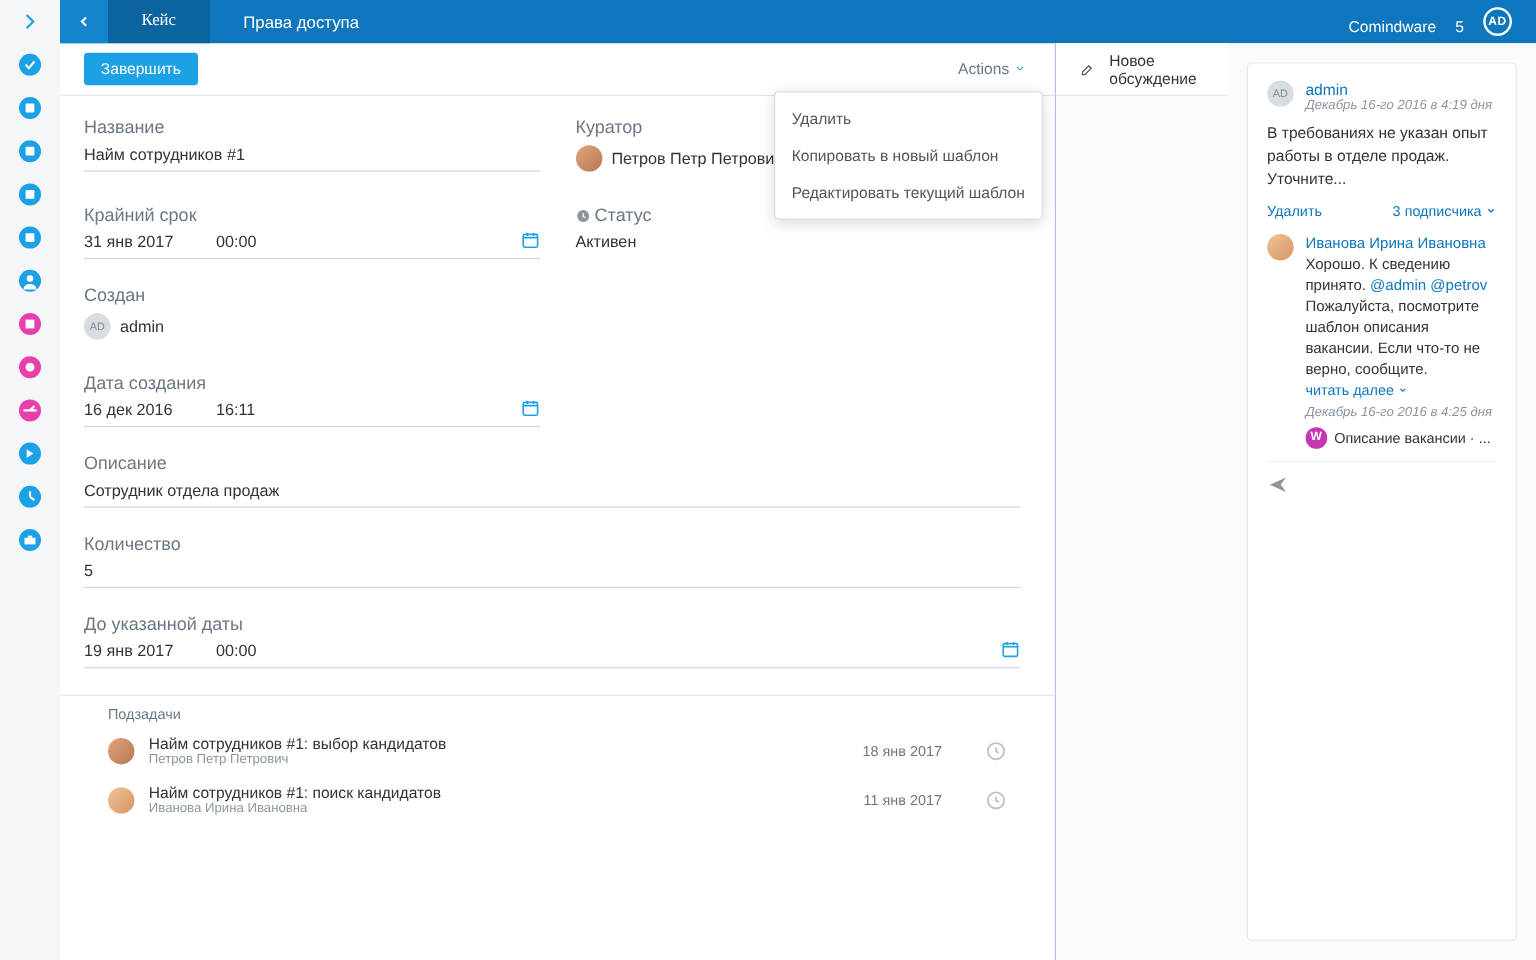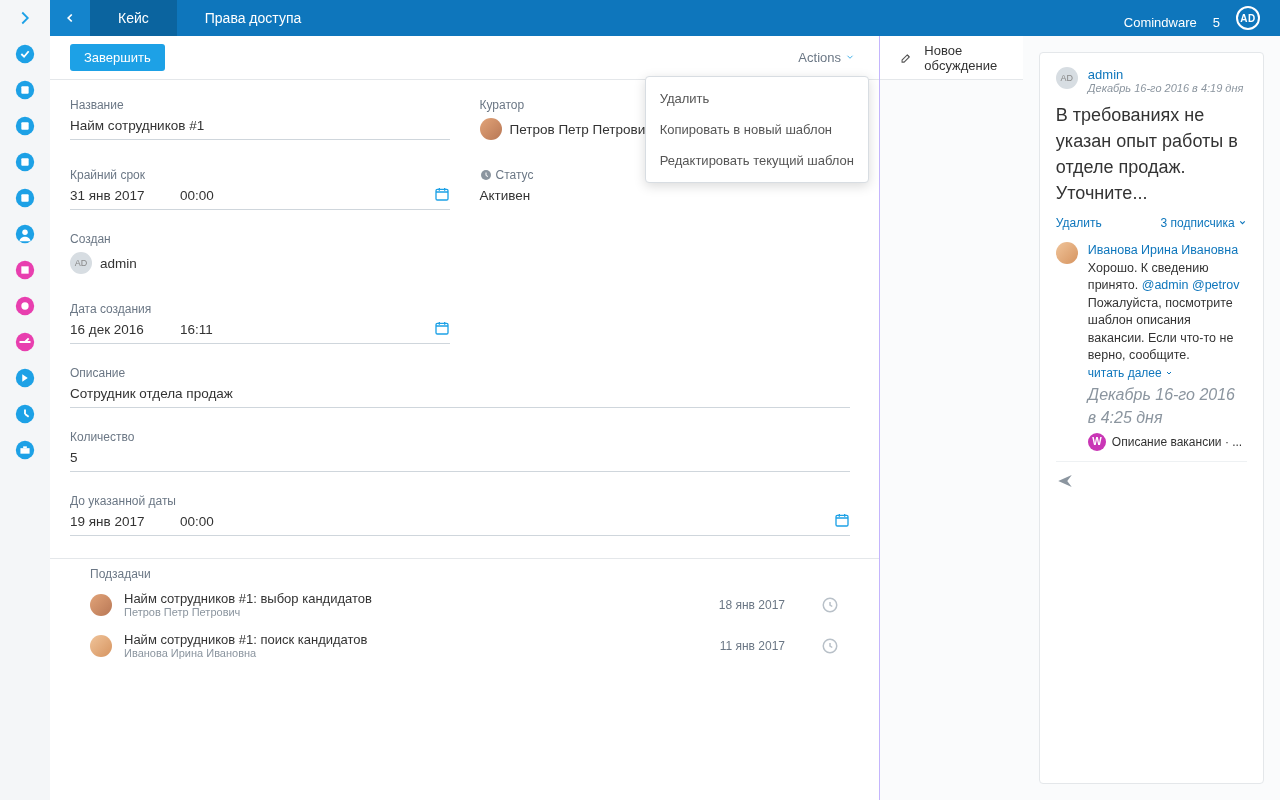--- a/index.html
+++ b/index.html
@@ -5,37 +5,37 @@
 * { box-sizing: border-box; margin: 0; padding: 0; }
 body { font-family: -apple-system, "Segoe UI", Arial, sans-serif; font-size: 13px; color: #333; background: #fff; width: 1280px; height: 800px; overflow: hidden; }
 .app { display: flex; height: 100%; }
 .left-rail { width: 50px; background: #f4f6f8; display: flex; flex-direction: column; align-items: center; padding-top: 6px; gap: 12px; }
 .rail-icon { width: 24px; height: 24px; border-radius: 50%; display: flex; align-items: center; justify-content: center; cursor: pointer; }
 .rail-icon svg { width: 22px; height: 22px; }
 .content { flex: 1; display: flex; flex-direction: column; }
 .topbar { height: 36px; background: #0e76bc; color: #fff; display: flex; align-items: center; font-size: 14px; }
 .topbar .back { width: 40px; height: 36px; background: #1484cc; display: flex; align-items: center; justify-content: center; cursor: pointer; }
 .topbar .tab { padding: 0 28px; height: 36px; display: flex; align-items: center; cursor: pointer; }
-.topbar .tab.active { background: #0b649f; }
+.topbar .tab.active { background: #0b649f; font-family: Liberation Serif, serif; }
 .topbar .spacer { flex: 1; }
 .topbar .brand { padding-right: 20px; display: flex; align-items: flex-end; gap: 16px; font-size: 13px; }
 .topbar .avatar-sm { width: 24px; height: 24px; border-radius: 50%; border: 2px solid #fff; display: flex; align-items: center; justify-content: center; font-size: 10px; font-weight: 600; letter-spacing: 0.5px; }
 .workspace { flex: 1; display: flex; overflow: hidden; }
 .main { flex: 1; display: flex; flex-direction: column; border-right: 1px solid #c4b5fd; }
 .toolbar { height: 44px; display: flex; align-items: center; padding: 0 20px; border-bottom: 1px solid #e4e7ea; position: relative; }
 .btn-primary { background: #1da1e6; color: #fff; border: none; border-radius: 3px; padding: 6px 14px; font-size: 13px; cursor: pointer; }
 .toolbar-spacer { flex: 1; }
 .actions-trigger { color: #6b7785; font-size: 13px; cursor: pointer; display: flex; align-items: center; gap: 4px; padding-right: 4px; }
 .actions-menu { position: absolute; right: 10px; top: 40px; background: #fff; border: 1px solid #d8dde2; border-radius: 4px; box-shadow: 0 3px 12px rgba(0,0,0,0.15); padding: 6px 0; min-width: 210px; z-index: 10; }
 .actions-menu .item { padding: 8px 14px; font-size: 13px; color: #555; cursor: pointer; white-space: nowrap; }
 .form-body { flex: 1; overflow-y: auto; padding: 18px 20px; }
 .row2 { display: flex; gap: 30px; }
 .col { flex: 1; }
 .field { margin-bottom: 22px; }
-.field-label { font-size: 12px; color: #6b7785; margin-bottom: 6px; display: flex; align-items: center; gap: 4px; }
+.field-label { font-size: 15px; color: #6b7785; margin-bottom: 6px; display: flex; align-items: center; gap: 4px; }
 .field-value { font-size: 13.5px; color: #333; padding-bottom: 6px; }
 .underline { border-bottom: 1px solid #cfd6dc; }
 .date-field { display: flex; align-items: center; position: relative; }
 .date-part { width: 110px; }
 .time-part { width: 60px; }
 .cal-icon { position: absolute; right: 0; color: #1da1e6; }
 .user-value { display: flex; align-items: center; gap: 8px; }
 .avatar-circle { width: 22px; height: 22px; border-radius: 50%; background: #d7dde2; display: flex; align-items: center; justify-content: center; font-size: 9px; color: #888; overflow: hidden; }
 .avatar-circle.photo { background: linear-gradient(135deg, #e2a479, #b87755); }
 .section-divider { border-top: 1px solid #e4e7ea; margin: 20px -20px 14px; }
@@ -47,29 +47,29 @@
 .subtask-sub { font-size: 11px; color: #8b959f; }
 .subtask-date { font-size: 12px; color: #6b7785; margin-right: 24px; }
 .clock-icon { width: 18px; height: 18px; color: #b8c0c8; }
 .side { width: 400px; display: flex; flex-direction: row; background: #fafbfc; }
 .side-head { height: 44px; display: flex; align-items: center; padding: 0 20px; border-bottom: 1px solid #e4e7ea; gap: 12px; cursor: pointer; background: #fff; }
 .side-head span.title { font-size: 13px; color: #333; }
 .discussion-card { margin: 16px; background: #fff; border: 1px solid #e4e7ea; border-radius: 4px; padding: 14px 16px 10px; }
 .disc-head { display: flex; gap: 10px; margin-bottom: 8px; }
 .disc-user { color: #0e76bc; font-size: 13px; }
 .disc-time { font-size: 11px; color: #8b959f; font-style: italic; }
-.disc-body { font-size: 18px; color: #333; line-height: 1.45; margin-bottom: 10px; }
+.disc-body { font-size: 13px; color: #333; line-height: 1.45; margin-bottom: 10px; }
 .disc-actions { display: flex; justify-content: space-between; font-size: 12px; margin-bottom: 12px; }
 .disc-actions .link { color: #0e76bc; cursor: pointer; }
 .reply { display: flex; gap: 10px; margin-bottom: 10px; }
 .reply-body { flex: 1; font-size: 12.5px; line-height: 1.4; }
 .reply-user { color: #0e76bc; }
 .reply-body .mention { color: #0e76bc; }
 .reply-continue { color: #0e76bc; font-size: 12px; cursor: pointer; }
-.reply-time { font-size: 16px; color: #8b959f; font-style: italic; margin-top: 2px; }
+.reply-time { font-size: 11px; color: #8b959f; font-style: italic; margin-top: 2px; }
 .attach-line { display: flex; align-items: center; gap: 6px; margin-top: 4px; }
 .attach-badge { width: 18px; height: 18px; border-radius: 50%; background: #c936b5; color: #fff; font-size: 10px; font-weight: 700; display: flex; align-items: center; justify-content: center; }
 .attach-text { font-size: 12px; color: #333; }
 .reply-input { display: flex; align-items: center; border-top: 1px solid #eef1f3; padding-top: 10px; margin-top: 4px; }
 .reply-input input { flex: 1; border: none; outline: none; font-size: 12px; color: #8b959f; background: transparent; }
 .send-icon { color: #8b959f; cursor: pointer; }
 .chevron-icon svg { width: 10px; height: 10px; }
 </style>
 </head>
 <body>

